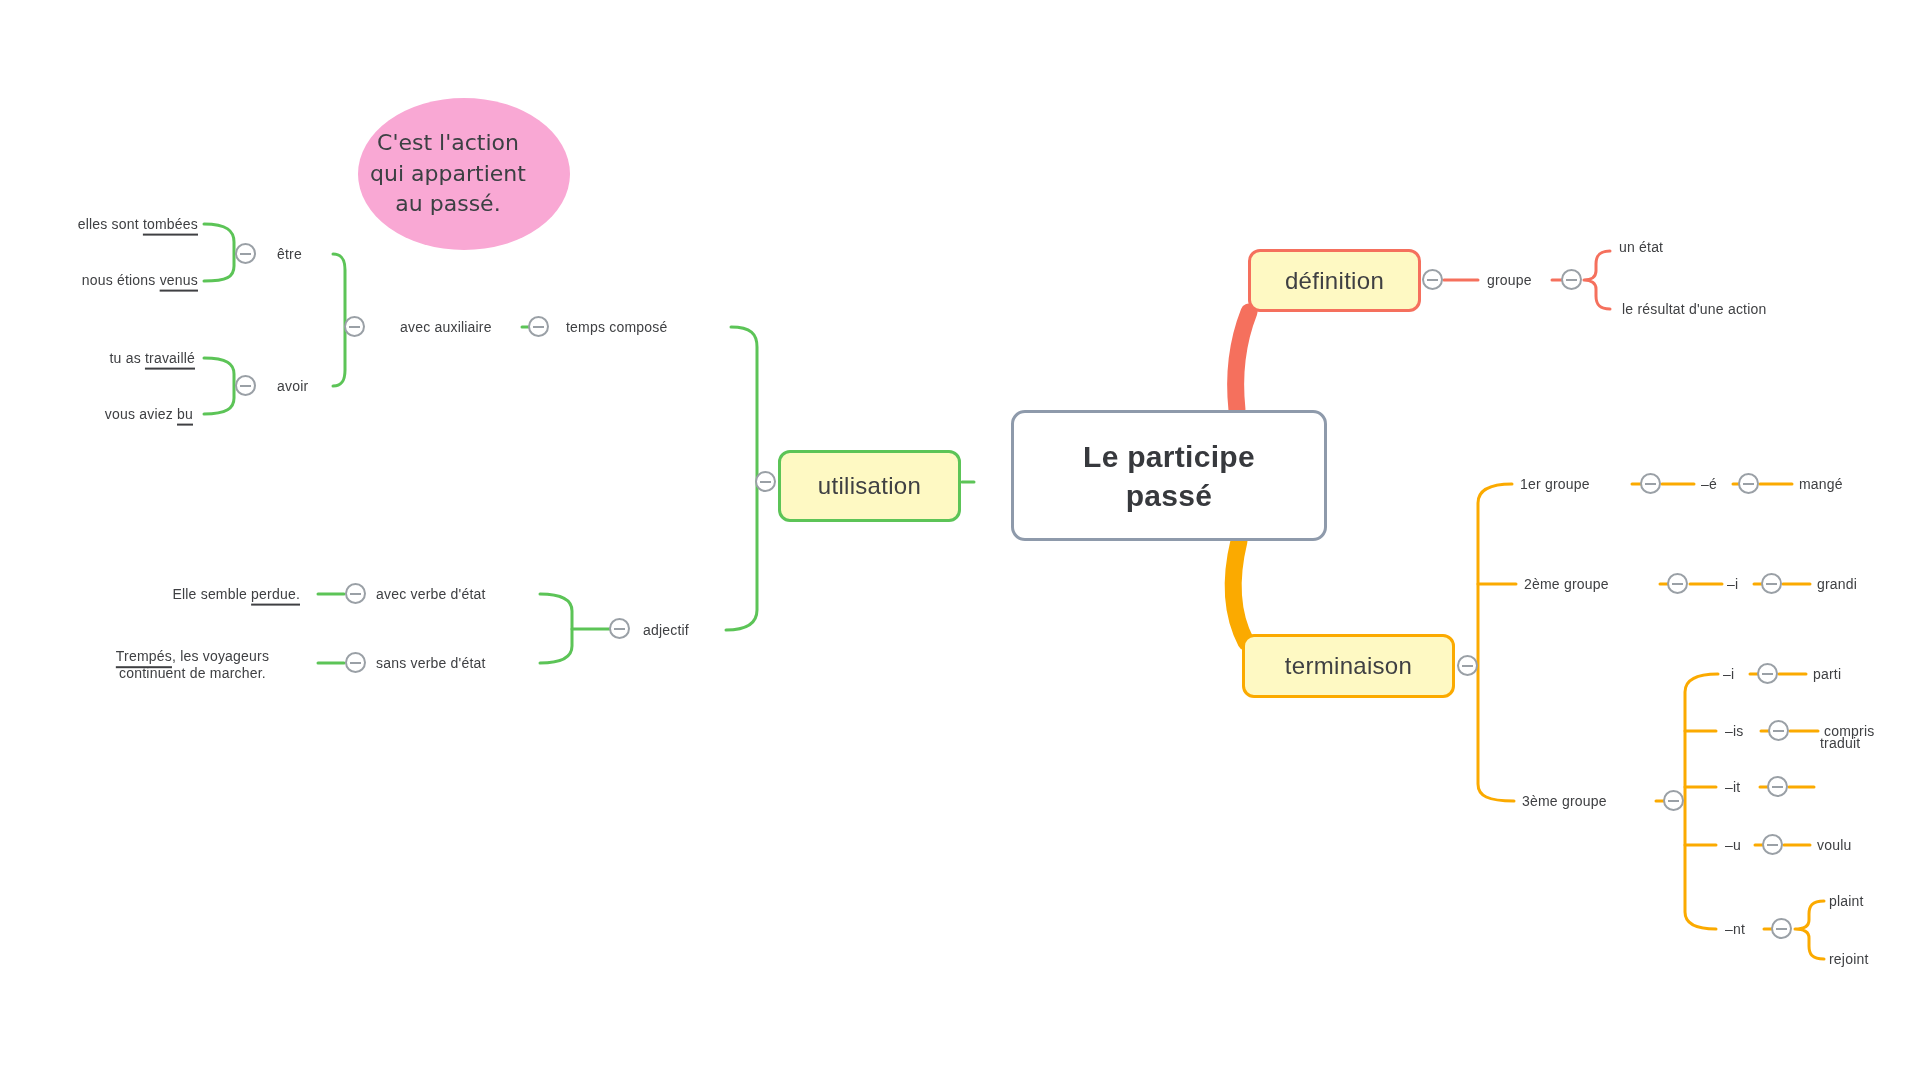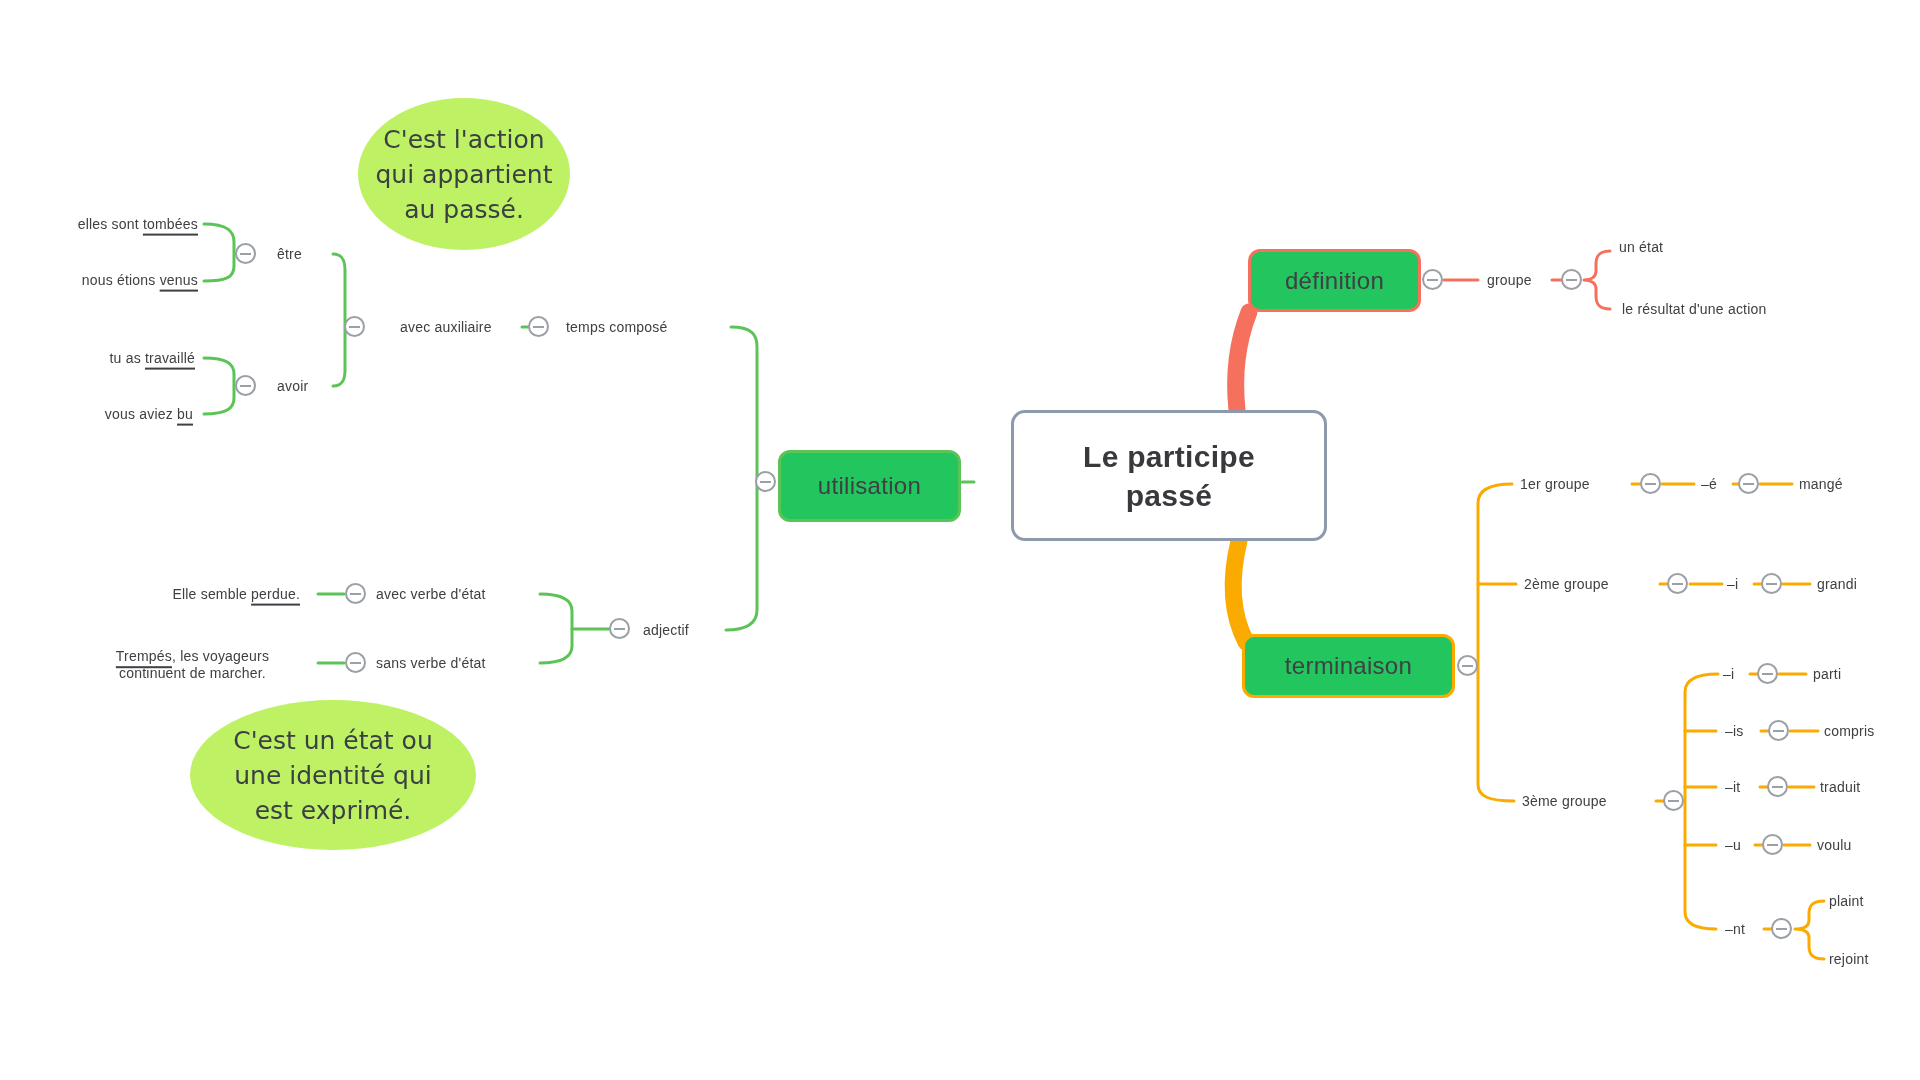--- a/index.html
+++ b/index.html
@@ -8,21 +8,21 @@
     font-family:"Liberation Sans",sans-serif;color:#3f4043;
   }
   #wires{position:absolute;left:0;top:0;z-index:1;}
   .lbl{
     position:absolute;z-index:2;font-size:14px;line-height:1.2;white-space:nowrap;
     transform:translateY(-50%);color:#3f4043;letter-spacing:.2px;
   }
   .lbl .u{text-decoration:underline;text-underline-offset:5px;text-decoration-thickness:1.5px;}
   .wrapblock{white-space:normal;text-align:center;}
   .nodebox{
-    position:absolute;z-index:2;background:#22c55e;box-sizing:border-box;
+    position:absolute;z-index:2;background:#fef9c3;box-sizing:border-box;
     display:flex;align-items:center;justify-content:center;
     font-size:24px;letter-spacing:.3px;border-radius:12px;border:3px solid #000;
   }
   .box-green{border-color:#5cc457;}
   .box-salmon{border-color:#f5705d;}
   .box-orange{border-color:#fbaa00;}
   .centralbox{
     position:absolute;z-index:2;background:#fff;box-sizing:border-box;
     border:3px solid #8e9aab;border-radius:14px;
     display:flex;align-items:center;justify-content:center;text-align:center;
@@ -30,23 +30,23 @@
   }
   .centralbox .inner{width:230px;}
   .minus{
     position:absolute;z-index:3;width:21px;height:21px;box-sizing:border-box;
     border:2px solid #9aa0a6;border-radius:50%;background:#fff;cursor:pointer;
   }
   .minus::after{
     content:"";position:absolute;left:3px;right:3px;top:50%;height:2px;margin-top:-1px;background:#9aa0a6;
   }
   .ellipse{
-    position:absolute;z-index:2;border-radius:50%;background:#bef264;
-    display:flex;align-items:center;justify-content:center;text-align:center;
-    font-family:"DejaVu Sans",sans-serif;font-size:25px;color:#3b4043;line-height:1.4;
+    position:absolute;z-index:2;border-radius:50%;background:#f9a8d4;
+    display:flex;align-items:center;justify-content:flex-start;text-align:center;
+    font-family:"DejaVu Sans",sans-serif;font-size:22px;color:#3b4043;line-height:1.4;
   }
 </style>
 </head>
 <body>
 
 <div id="canvas">
 
   <svg id="wires" width="1920" height="1080" viewBox="0 0 1920 1080">
     <g fill="none" stroke-linecap="round" stroke-linejoin="round">
 
@@ -113,23 +113,20 @@
         <path d="M1764,929 L1772,929"></path>
 
         <path d="M1824,901 C1812,901 1809,906 1809,914 L1809,920 C1809,926 1804,929 1795,929 C1804,929 1809,932 1809,938 L1809,946 C1809,954 1812,959 1824,959"></path>
       </g>
     </g>
   </svg>
 
   <div class="ellipse" style="left:358px;top:98px;width:212px;height:152px;">
     <div style="width:180px;">C'est l'action qui appartient au passé.</div>
   </div>
-  <div class="ellipse" style="left:190px;top:700px;width:286px;height:150px;">
-    <div style="width:230px;">C'est un état ou une identité qui est exprimé.</div>
-  </div>
 
   <div class="centralbox" style="left:1011px;top:410px;width:316px;height:131px;">
     <div class="inner">Le participe passé</div>
   </div>
 
   <div class="nodebox box-green" style="left:778px;top:450px;width:183px;height:72px;">
     <span>utilisation</span>
   </div>
 
   <div class="lbl" style="left:566px;top:327px;">
@@ -223,21 +220,21 @@
   </div>
   <div class="lbl" style="left:1725px;top:731px;">
     <span>–is</span>
   </div>
   <div class="lbl" style="left:1824px;top:731px;">
     <span>compris</span>
   </div>
   <div class="lbl" style="left:1725px;top:787px;">
     <span>–it</span>
   </div>
-  <div class="lbl" style="left:1820px;top:787px;">
+  <div class="lbl" style="left:1820px;top:743px;">
     <span>traduit</span>
   </div>
   <div class="lbl" style="left:1725px;top:845px;">
     <span>–u</span>
   </div>
   <div class="lbl" style="left:1817px;top:845px;">
     <span>voulu</span>
   </div>
   <div class="lbl" style="left:1725px;top:929px;">
     <span>–nt</span>

